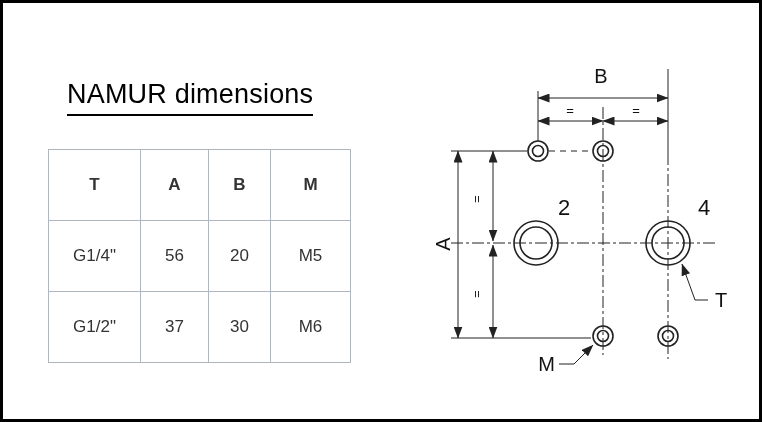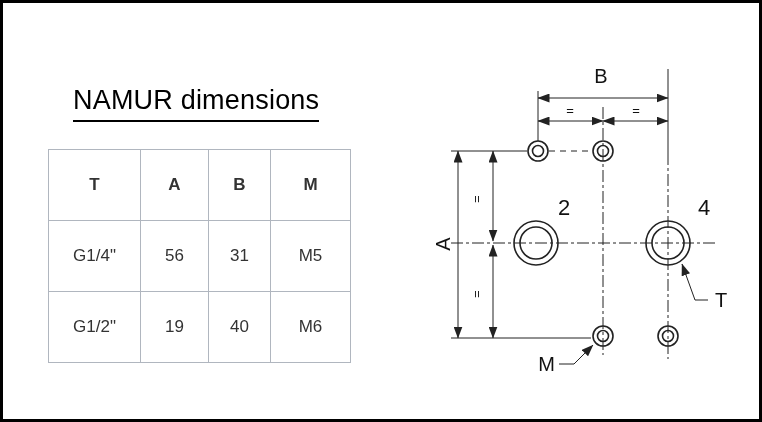--- a/index.html
+++ b/index.html
@@ -2,21 +2,21 @@
 <html><head>
 <meta charset="utf-8">
 <style>
   html,body{margin:0;padding:0;background:#fff;}
   .slide{
     position:relative;width:762px;height:422px;box-sizing:border-box;
     background:#fff;border:3px solid #000;overflow:hidden;
     font-family:"Liberation Sans",sans-serif;color:#000;
   }
   .title{
-    position:absolute;left:54px;top:66px;margin:16px;
+    position:absolute;left:54px;top:66px;margin:10px;
     font-size:27px;font-weight:400;letter-spacing:0.2px;
     border-bottom:2px solid #000;padding-bottom:4px;white-space:nowrap;
   }
   .dim-table{
     position:absolute;left:45px;top:146px;
     border-collapse:collapse;table-layout:fixed;background:#fff;
   }
   .dim-table th,.dim-table td{
     border:1px solid #b0b6bf;text-align:center;vertical-align:middle;
     font-size:17px;color:#333;height:70px;padding:0;
@@ -50,27 +50,27 @@
         <th>T</th>
         <th>A</th>
         <th>B</th>
         <th>M</th>
       </tr>
     </thead>
     <tbody>
       <tr>
         <td>G1/4"</td>
         <td>56</td>
-        <td>31</td>
+        <td>20</td>
         <td>M5</td>
       </tr>
       <tr>
         <td>G1/2"</td>
-        <td>19</td>
-        <td>40</td>
+        <td>37</td>
+        <td>30</td>
         <td>M6</td>
       </tr>
     </tbody>
   </table>
 
   <svg class="drawing-svg" width="762" height="422" viewBox="0 0 762 422" xmlns="http://www.w3.org/2000/svg">
     <defs>
       <marker id="arr" markerWidth="12" markerHeight="9" refX="11.5" refY="4.5" orient="auto-start-reverse">
         <path d="M0,0 L12,4.5 L0,9 z" fill="#222"></path>
       </marker>

